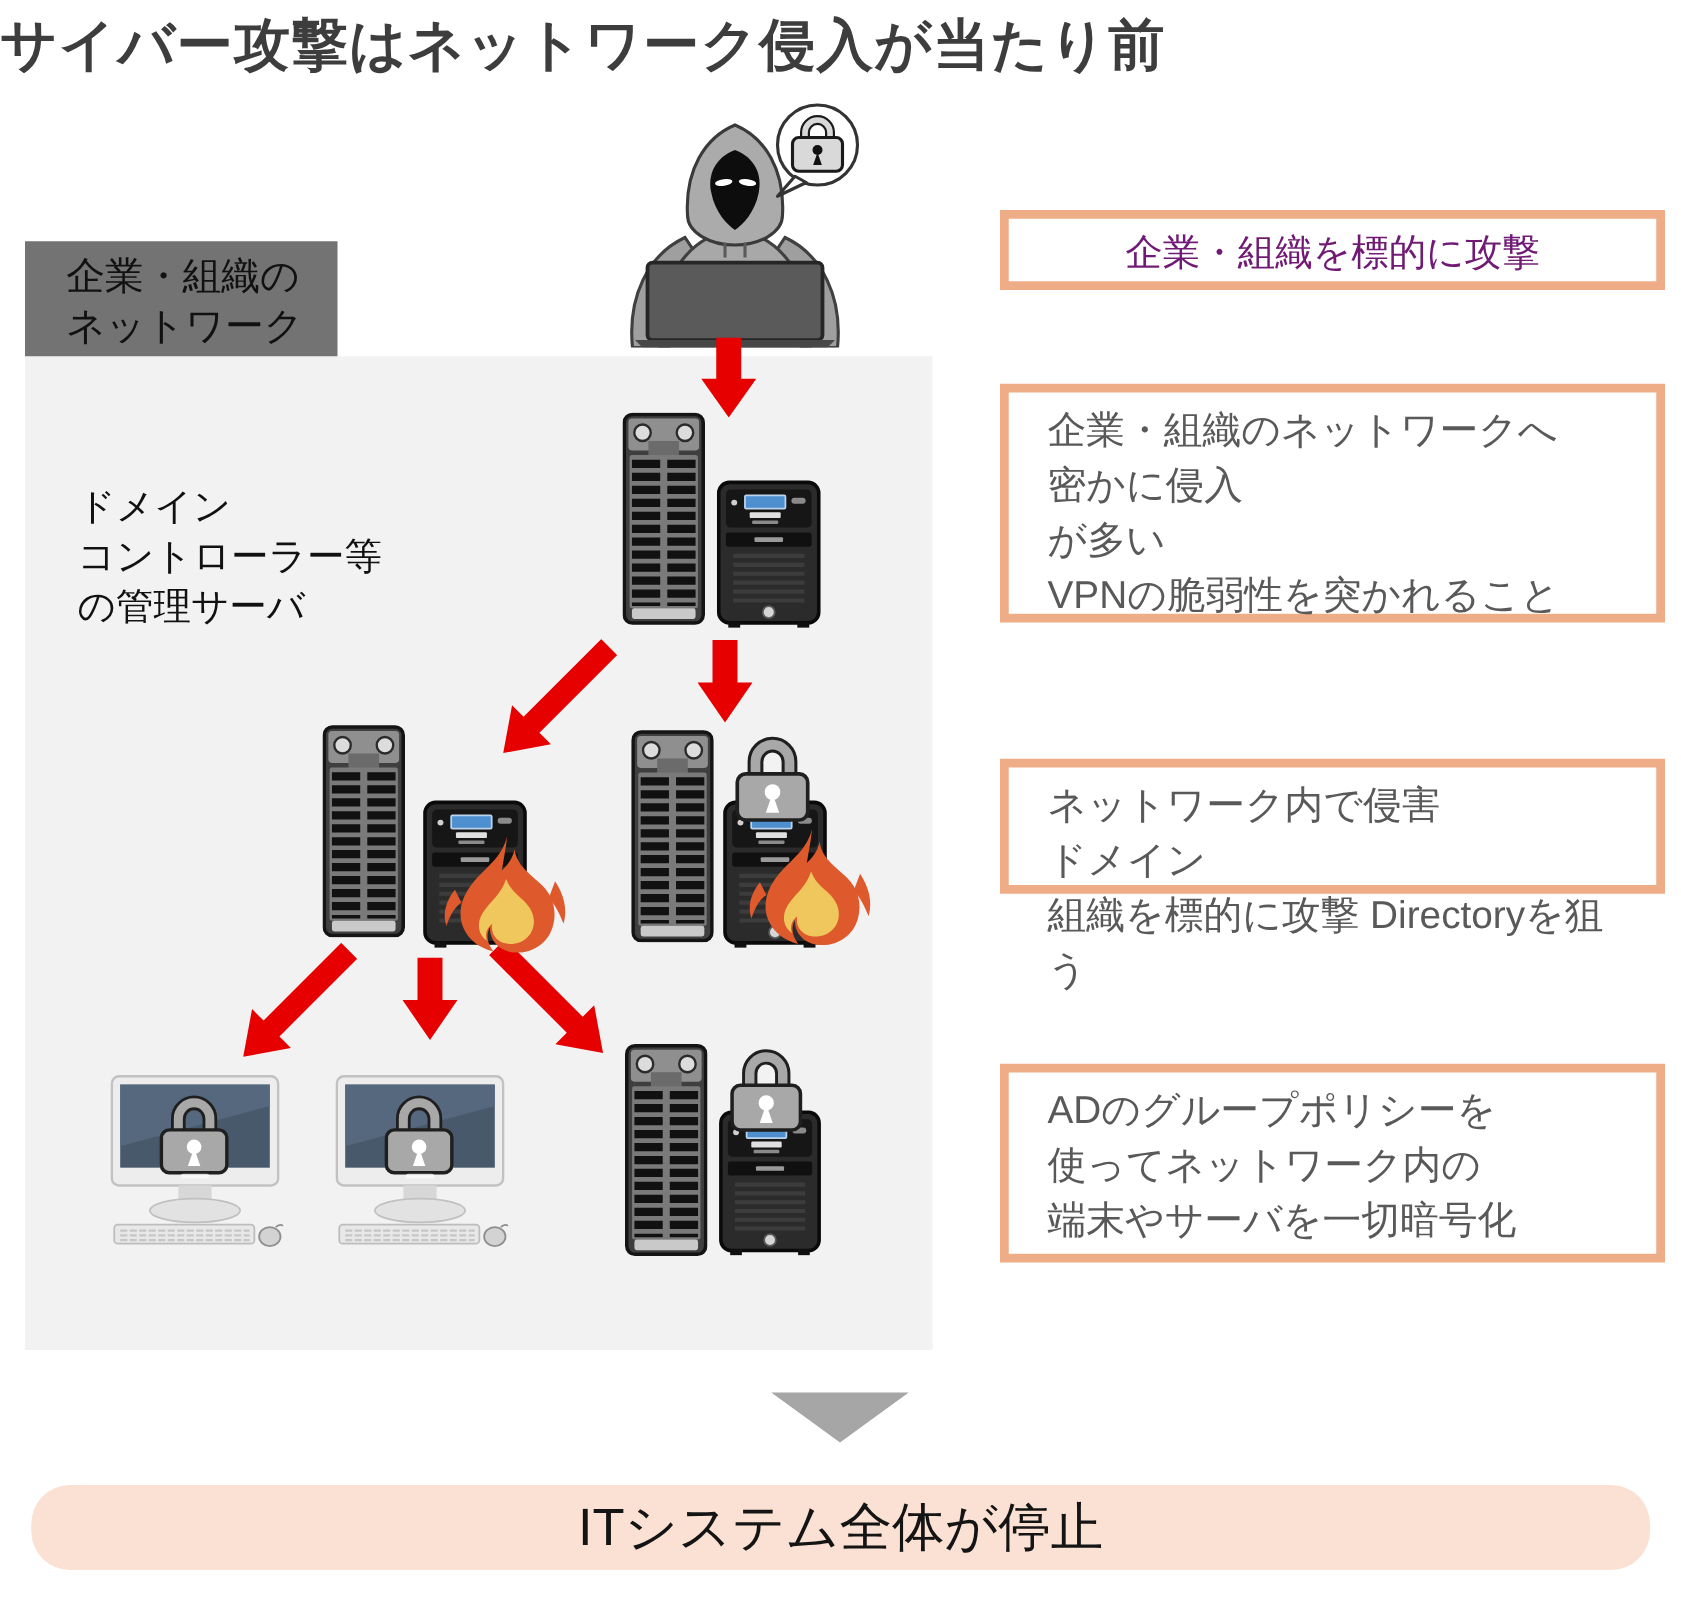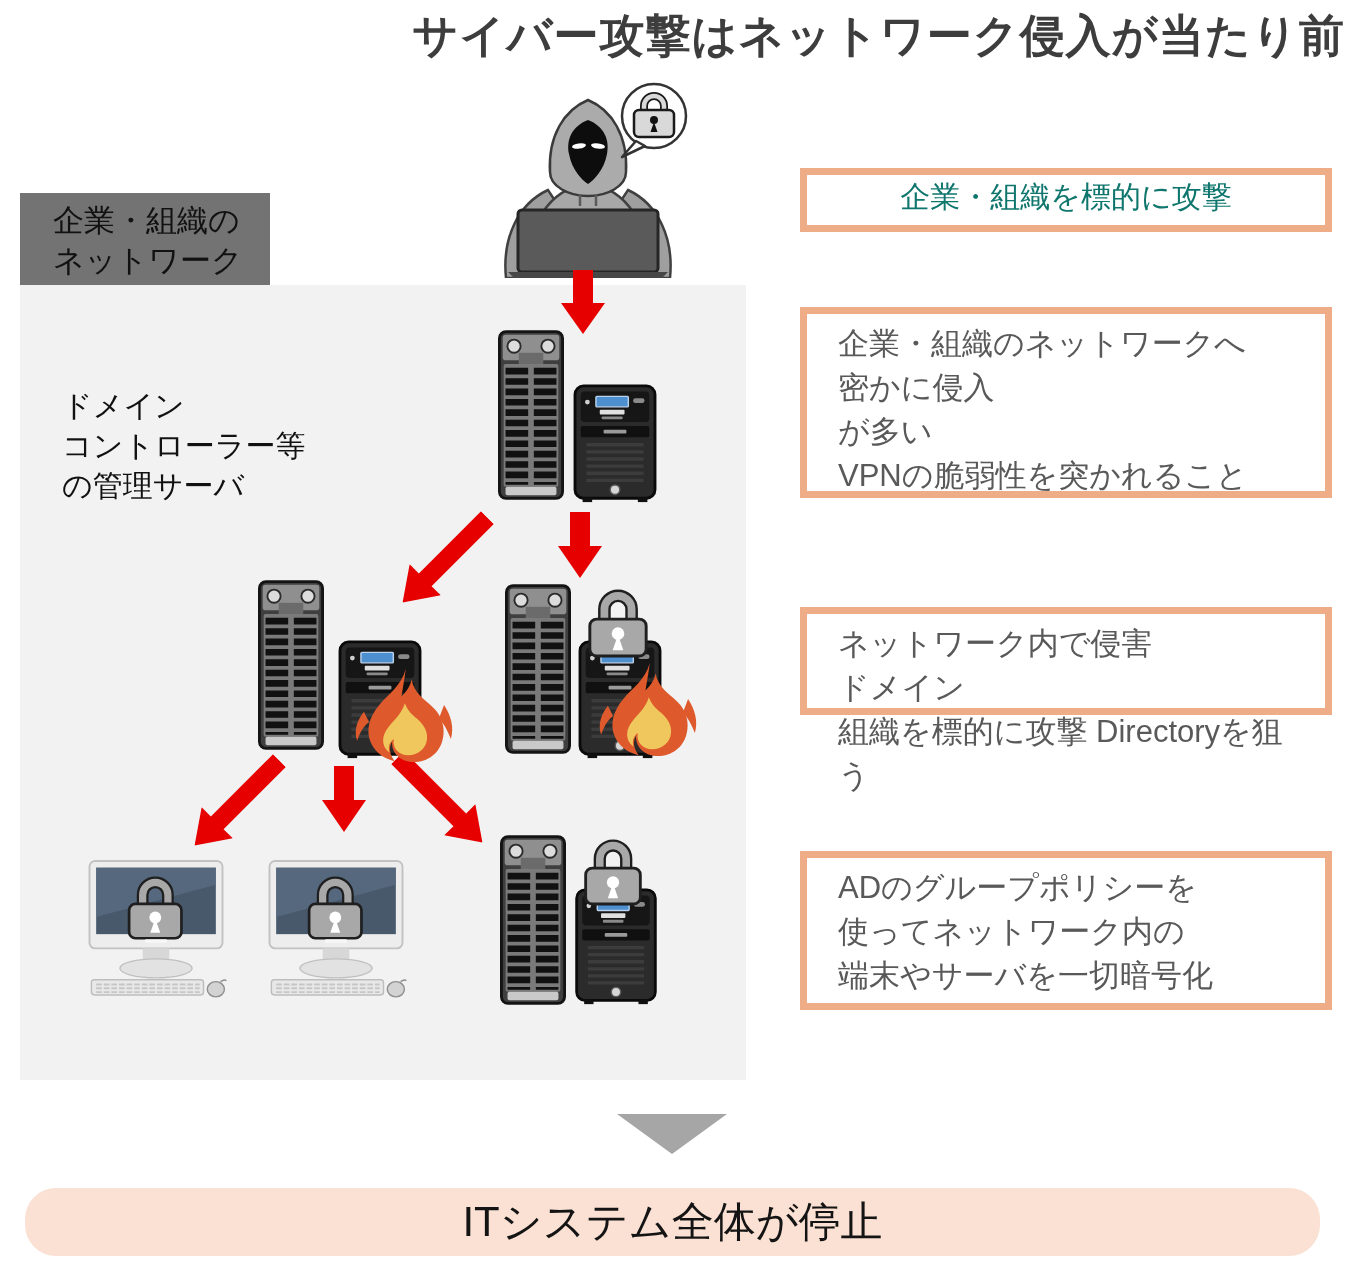--- a/index.html
+++ b/index.html
@@ -1,23 +1,23 @@
 <!DOCTYPE html>
 <html><head>
 <meta charset="utf-8">
 <style>
   html,body{margin:0;padding:0;background:#fff;font-family:"Liberation Sans","DejaVu Sans",sans-serif;}
   .canvas{position:relative;width:1345px;height:1284px;background:#fff;overflow:hidden;}
   .abs{position:absolute;}
-  .title{position:absolute;top:6px;left:0;width:100%;text-align:right;font-size:45px;font-weight:bold;color:#3d3d3d;letter-spacing:1px;}
+  .title{position:absolute;top:6px;left:0;width:100%;text-align:left;font-size:45px;font-weight:bold;color:#3d3d3d;letter-spacing:1px;}
   .net-label-box{position:absolute;left:20px;top:193px;width:250px;height:92px;background:#737373;box-sizing:border-box;padding:8px 0 0 33px;font-size:31px;line-height:40px;color:#111;}
   .net-box{position:absolute;left:20px;top:285px;width:726px;height:795px;background:#f2f2f2;}
   .dc-label{position:absolute;left:62px;top:386px;font-size:30px;line-height:40px;color:#111;font-family:Liberation Serif, serif;}
   .callout{position:absolute;left:800px;width:532px;background:#fff;border:7px solid #efad87;box-sizing:border-box;color:#595959;font-size:31px;line-height:44px;padding:8px 31px;}
-  .callout.center{display:flex;align-items:flex-start;justify-content:center;text-align:center;color:#0f766e;padding:0;font-size:30px;}
+  .callout.center{display:flex;align-items:flex-end;justify-content:center;text-align:center;color:#701a75;padding:0;font-size:30px;}
   .tri{position:absolute;left:617px;top:1114px;width:0;height:0;border-left:55px solid transparent;border-right:55px solid transparent;border-top:40px solid #a6a6a6;}
   .footer{position:absolute;left:25px;top:1188px;width:1295px;height:68px;background:#fbe1d3;display:flex;align-items:center;justify-content:center;font-size:42px;color:#141414;border-radius:31px;}
   svg{display:block;}
 </style>
 </head>
 <body>
 
 <div class="canvas">
 
   <svg width="0" height="0" style="position:absolute" aria-hidden="true">

